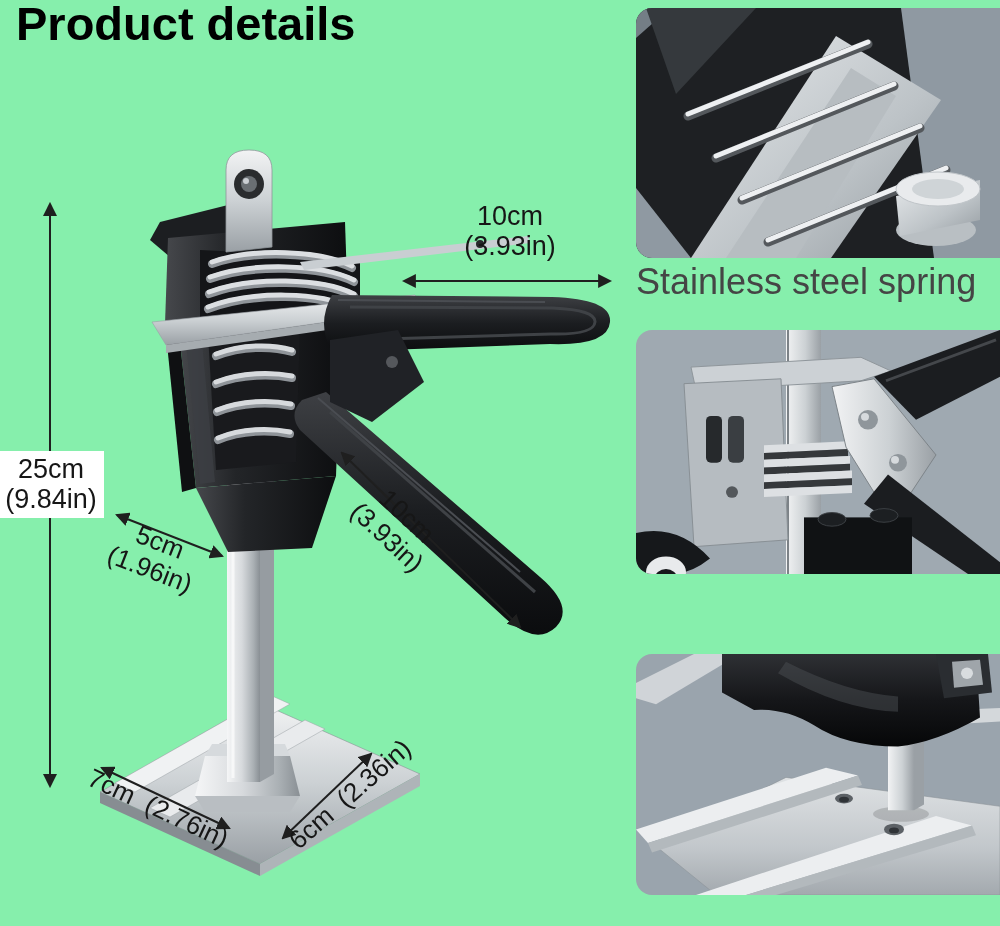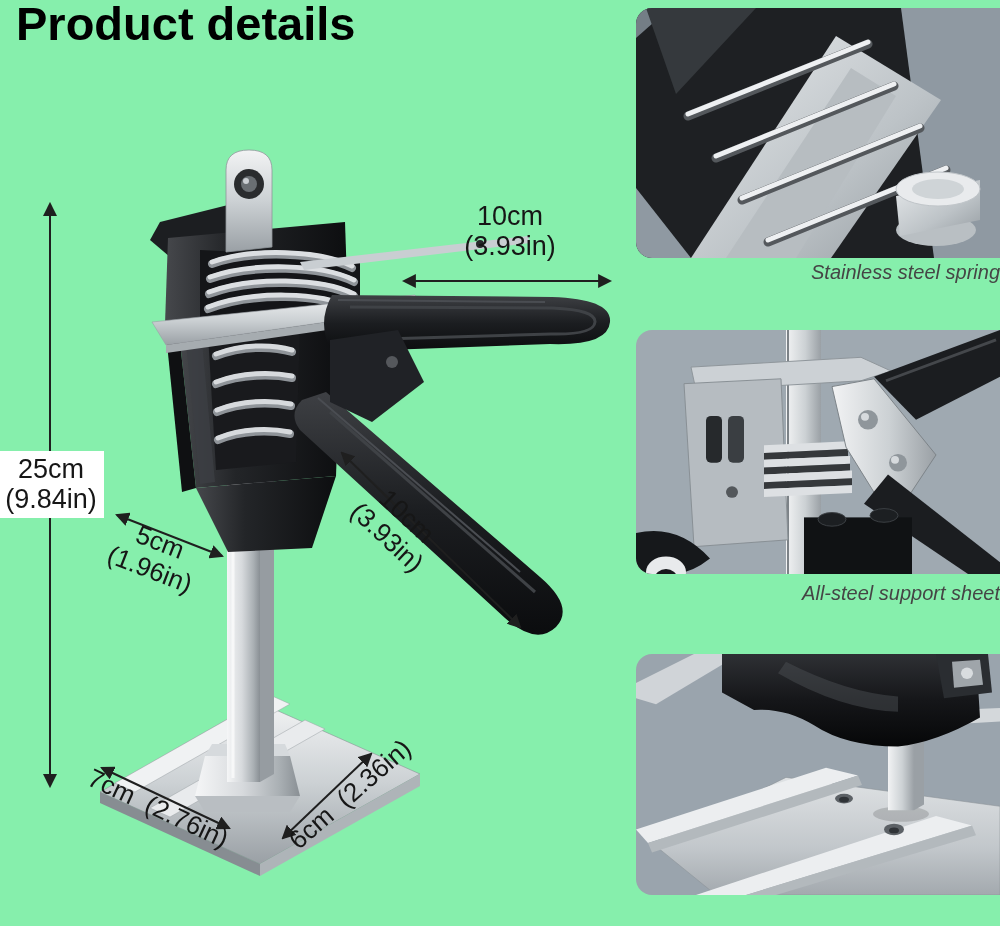--- a/index.html
+++ b/index.html
@@ -14,22 +14,22 @@
   .lbl.oneline .d2{margin-left:7px;}
   #lbl-height{left:-2px;top:451px;width:106px;background:#fff;padding:4px 0;}
   #lbl-top-handle{left:424px;top:202px;width:172px;}
   #lbl-support{left:80px;top:527px;width:150px;transform:rotate(21deg);font-size:26px;}
   #lbl-lower-handle{left:317px;top:498px;width:160px;transform:rotate(43deg);font-size:26px;}
   #lbl-base-7{left:60px;top:794px;width:196px;transform:rotate(25deg);font-size:26px;}
   #lbl-base-6{left:258px;top:780px;width:184px;transform:rotate(-41deg);font-size:26px;}
   #main-figure{position:absolute;left:0;top:0;width:630px;height:926px;}
   #features{position:absolute;left:636px;top:0;width:364px;height:926px;}
   .feature-img{position:absolute;left:0;width:364px;border-radius:16px 0 0 16px;display:block;}
-  .feature-caption{position:absolute;left:0;width:364px;text-align:right;
-                   font-size:20px;color:#454545;font-style:italic;}
+  .feature-caption{position:absolute;left:0;width:364px;text-align:left;
+                   font-size:36px;color:#454545;}
   #fimg-0{top:8px;height:250px;}
   #fcap-0{top:261px;}
   #fimg-1{top:330px;height:244px;}
   #fcap-1{top:582px;}
   #fimg-2{top:654px;height:241px;}
   #fcap-2{top:892px;}
 </style>
 </head>
 <body>
 
@@ -247,21 +247,20 @@
       <circle cx="262" cy="136" r="9" fill="#8f969b"></circle>
         <circle cx="259" cy="133" r="4" fill="#d6dadd"></circle>
       <polygon points="252,148 364,238 364,250 332,250 228,178" fill="#1b1d20"></polygon>
       <rect x="168" y="192" width="108" height="58" fill="#101214"></rect>
       <ellipse cx="196" cy="194" rx="14" ry="7" fill="#1c1f22" stroke="#3c4044"></ellipse>
       <ellipse cx="248" cy="190" rx="14" ry="7" fill="#1c1f22" stroke="#3c4044"></ellipse>
       <path d="M0,250 L0,208 Q42,198 74,234 Q52,252 30,250 Z" fill="#16181b"></path>
       <ellipse cx="30" cy="248" rx="20" ry="16" fill="#e8eaec"></ellipse>
       <ellipse cx="30" cy="254" rx="11" ry="9" fill="#16181b"></ellipse>
     </svg>
-    <div class="feature-caption" id="fcap-1">All-steel support sheet</div>
 
     <svg class="feature-img" id="fimg-2" viewBox="0 0 364 250" preserveAspectRatio="none">
       <defs>
         <linearGradient id="silv3" x1="0" y1="0" x2="0" y2="1">
           <stop offset="0" stop-color="#dfe2e4"></stop>
             <stop offset="0.6" stop-color="#c2c7cb"></stop>
           <stop offset="1" stop-color="#a3a9ae"></stop>
         </linearGradient>
         <linearGradient id="blk3" x1="0" y1="0" x2="0" y2="1">
           <stop offset="0" stop-color="#2e3034"></stop>

